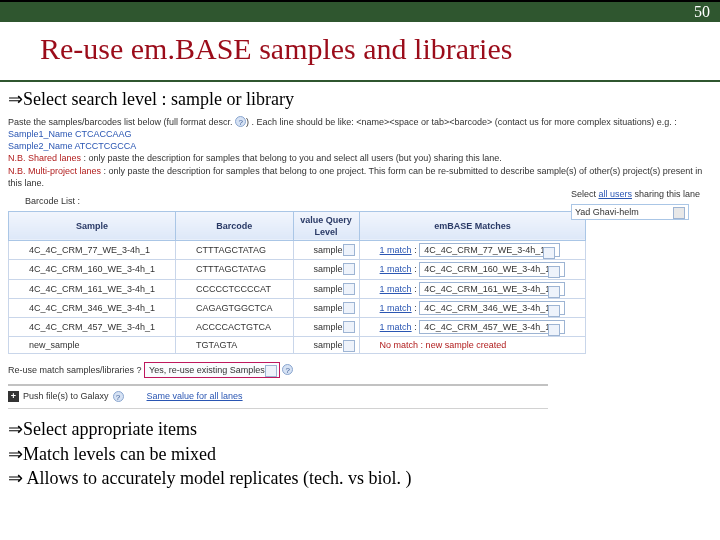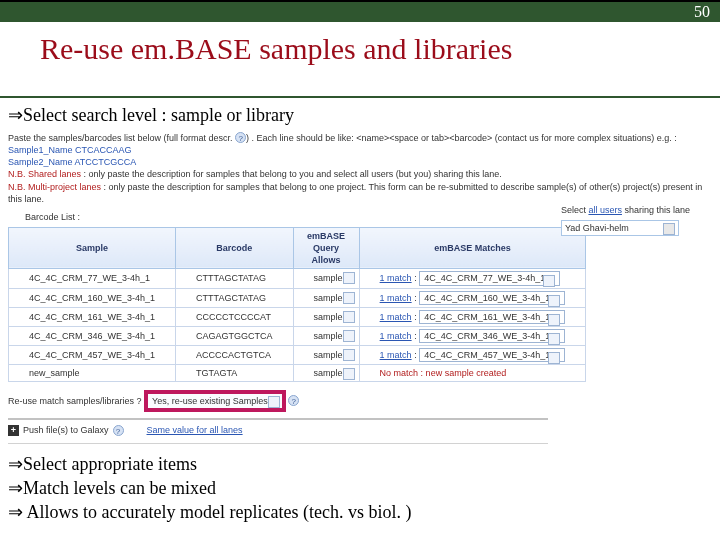--- a/index.html
+++ b/index.html
@@ -18,21 +18,21 @@
     display: flex;
     justify-content: flex-end;
     align-items: center;
     color: #fff;
     padding-right: 10px;
     font-size: 16px;
   }
   .title {
     font-size: 30px;
     color: #9b0c1a;
-    padding: 10px 0 30px 40px;
+    padding: 10px 0 14px 40px;
     font-family: "Times New Roman", Times, serif;
     font-weight: 400;
     border-bottom: 2px solid #2f562f;
   }
   .body-area {
     padding: 6px 10px 0 8px;
     font-size: 18px;
   }
   .bullet-line { margin-bottom: 6px; }
   .arrow-glyph { font-family: Arial, sans-serif; }
@@ -46,21 +46,21 @@
     line-height: 1.35;
     position: relative;
   }
   .shot .intro { color: #333; }
   .shot .blue { color: #2a56b3; }
   .shot .red { color: #b11c1c; }
   .shot .barcodelist { margin-top: 6px; padding-left: 17px; }
 
   .sidebox {
     position: absolute;
-    right: 20px;
+    right: 10px;
     top: 72px;
     font-size: 9px;
     color: #333;
   }
   .sidebox .selline { margin-bottom: 4px; }
   .sidebox .textbox {
     display: inline-block;
     width: 118px;
     height: 16px;
     border: 1px solid #aac6e6;
@@ -115,21 +115,21 @@
   }
   .match-link { color: #2a56b3; text-decoration: underline; cursor: pointer; }
   .nomatch { color: #b11c1c; }
 
   .reuse-line {
     margin-top: 8px;
     font-size: 9px;
   }
   .reuse-line .drop {
     display: inline-block;
-    border: 4px solid #be185d;
+    border: 1px solid #be185d;
     background: #fafcfe;
     padding: 1px 14px 1px 4px;
     position: relative;
     color: #333;
   }
   .reuse-line .drop::after {
     content: '';
     position: absolute;
     right: 2px; top: 2px;
     width: 10px; height: 10px;
@@ -209,21 +209,21 @@
         <span>Select </span><span class="uline match-link">all users</span><span> sharing this lane</span>
       </div>
       <span class="textbox">Yad Ghavi-helm</span>
     </div>
 
     <table class="tbl">
       <thead>
         <tr>
           <th>Sample</th>
           <th>Barcode</th>
-          <th>emBASE Query Allows</th>
+          <th>value Query Level</th>
           <th>emBASE Matches</th>
         </tr>
       </thead>
       <tbody id="tbody">
           <tr>
             <td>4C_4C_CRM_77_WE_3-4h_1</td>
             <td>CTTTAGCTATAG</td>
             <td class="drop">sample</td>
             <td><span class="match-link">1 match</span><span> : </span><span class="drop" style="display: inline-block; border: 1px solid rgb(157, 180, 211); padding: 0px 14px 0px 4px; position: relative;">4C_4C_CRM_77_WE_3-4h_1</span></td>
           </tr>

